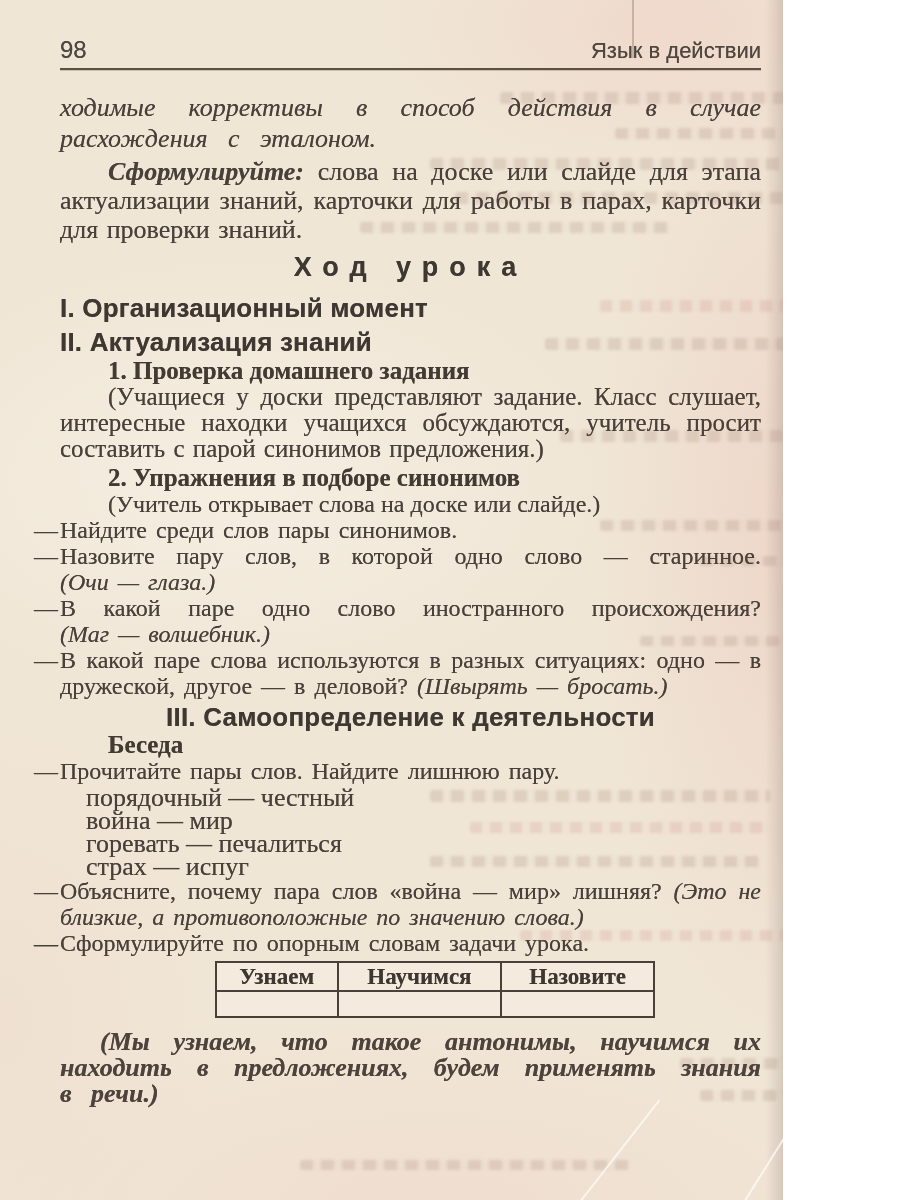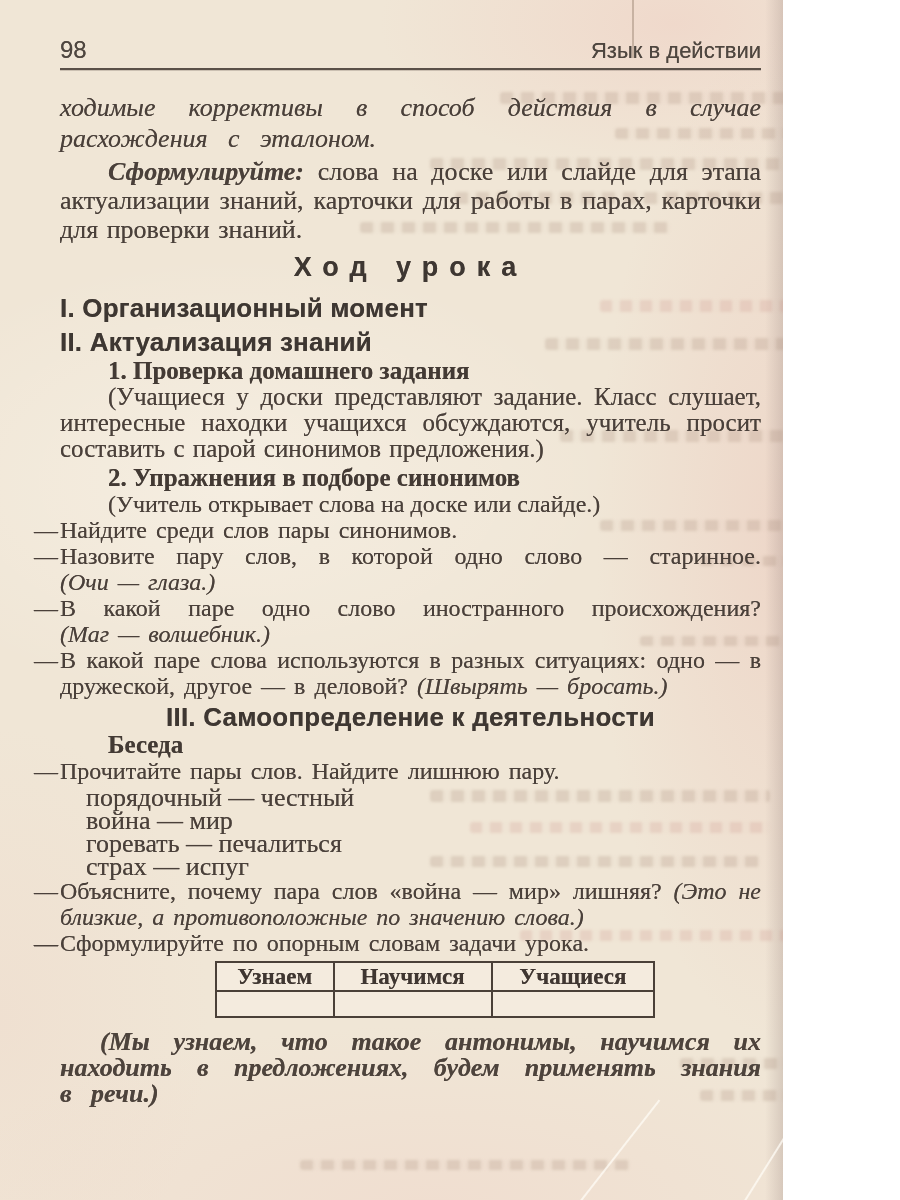--- a/index.html
+++ b/index.html
@@ -163,21 +163,21 @@
 
     <div class="qitem txt"><span class="dash">—</span></div>
 
     <div class="qitem txt"><span class="dash">—</span><span>Сформулируйте по опорным словам задачи урока.</span></div>
 
     <table class="goals">
       <tbody>
           <tr>
         <th class="txt">Узнаем</th>
         <th class="txt">Научимся</th>
-        <th class="txt">Учащиеся</th>
+        <th class="txt">Назовите</th>
       </tr>
       <tr>
         <td></td>
         <td></td>
         <td></td>
       </tr>
     </tbody>
       </table>
 
     <p class="final txt">(Мы узнаем, что такое антонимы, научимся их находить в предложениях, будем применять знания в речи.)</p>

